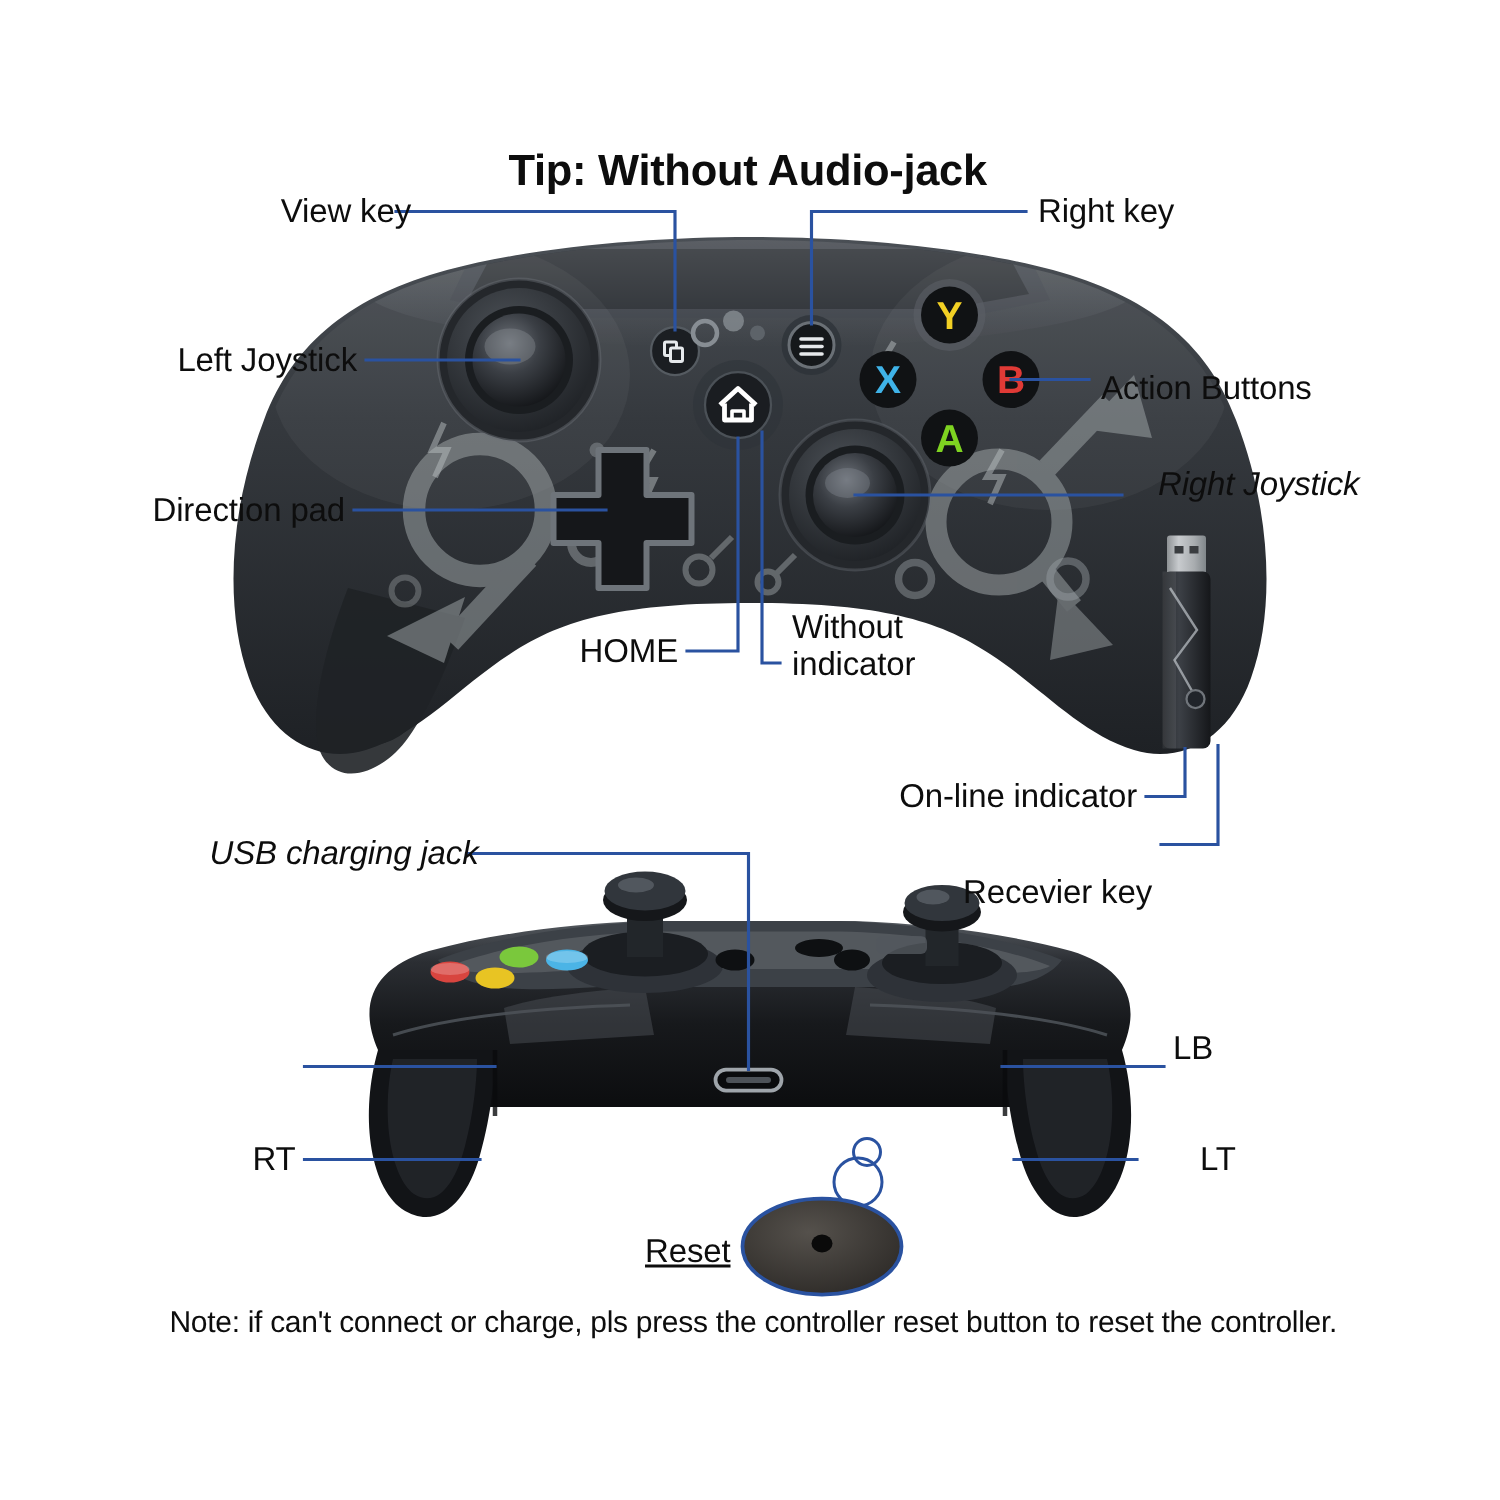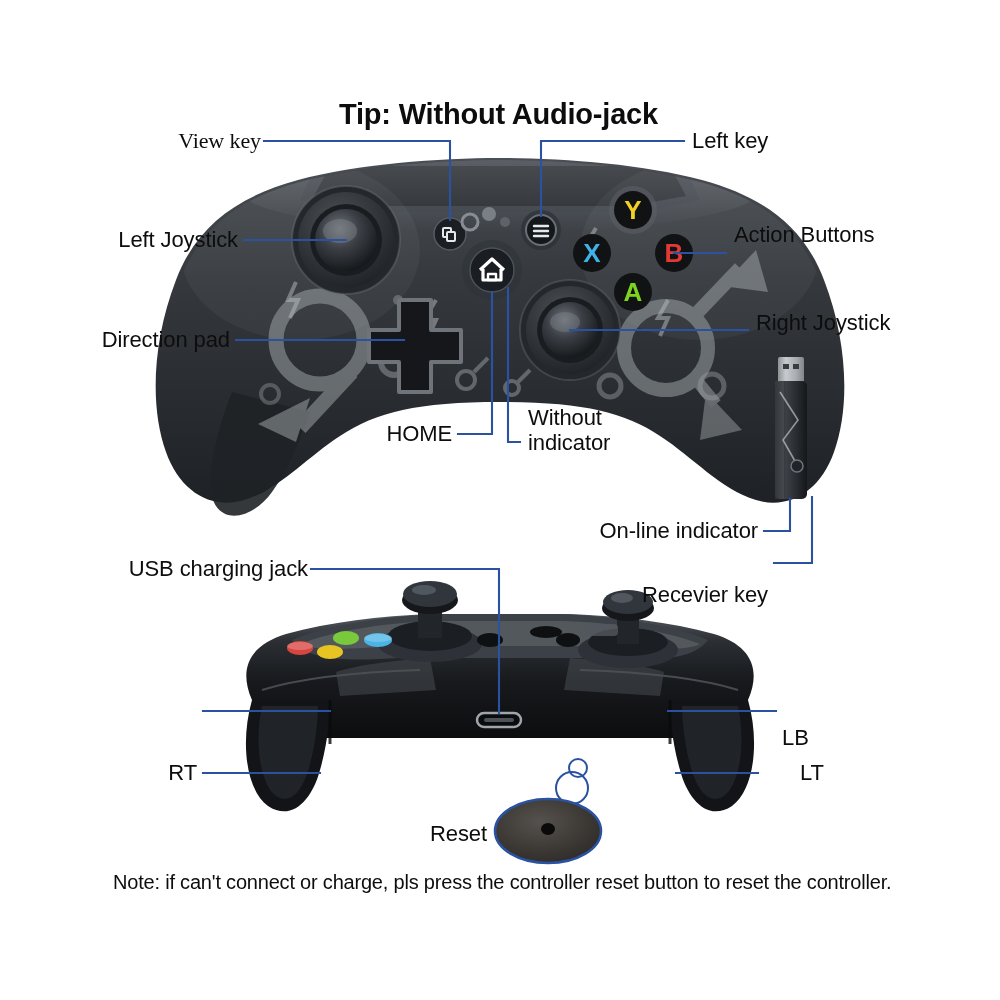--- a/index.html
+++ b/index.html
@@ -325,49 +325,49 @@
     <path d="M776,711 L668,711"></path>
 
     <path d="M203,773 L320,773"></path>
 
     <path d="M758,773 L676,773"></path>
   </g>
 </svg>
 
 <div class="title" style="left:339px;top:98px;">Tip: Without Audio-jack</div>
 
-<div class="lbl r" style="left:3px;width:258px;top:129px;font-family:Liberation Serif, serif;">View key</div>
-
-<div class="lbl" style="left:692px;top:129px;">Left key</div>
+<div class="lbl r" style="left:16px;width:258px;top:129px;">View key</div>
+
+<div class="lbl" style="left:692px;top:129px;">Right key</div>
 
 <div class="lbl r" style="left:0;width:238px;top:228px;">Left Joystick</div>
 
-<div class="lbl" style="left:734px;top:223px;text-align:right;">Action Buttons</div>
+<div class="lbl" style="left:734px;top:247px;text-align:right;">Action Buttons</div>
 
 <div class="lbl r" style="left:0;width:230px;top:328px;">Direction pad</div>
 
-<div class="lbl" style="left:756px;top:311px;">Right Joystick</div>
+<div class="lbl" style="left:772px;top:311px;font-style:italic;">Right Joystick</div>
 
 <div class="lbl r" style="left:0;width:452px;top:422px;">HOME</div>
 
 <div class="lbl" style="left:528px;top:406px;">
   <span>Without</span><br>
   <span>indicator</span>
 </div>
 
 <div class="lbl r" style="left:0;width:758px;top:519px;">On-line indicator</div>
 
 <div class="lbl r" style="left:0;width:768px;top:551px;margin-top:32px;">Recevier key</div>
 
-<div class="lbl r" style="left:3px;width:305px;top:557px;">USB charging jack</div>
-
-
-<div class="lbl" style="left:782px;top:726px;">LB</div>
+<div class="lbl r" style="left:14px;width:305px;top:557px;font-style:italic;">USB charging jack</div>
+
+
+<div class="lbl" style="left:782px;top:687px;">LB</div>
 
 <div class="lbl r" style="left:0;width:197px;top:761px;">RT</div>
 
 <div class="lbl" style="left:764px;top:761px;margin-left:36px;">LT</div>
 
-<div class="lbl r" style="left:0;width:487px;top:822px;">Reset</div>
+<div class="lbl r" style="left:0;width:487px;top:822px;text-decoration:underline;">Reset</div>
 
 <div class="note" style="left:113px;top:871px;">Note: if can't connect or charge, pls press the controller reset button to reset the controller.</div>
 
 </div>
 
 </body></html>

